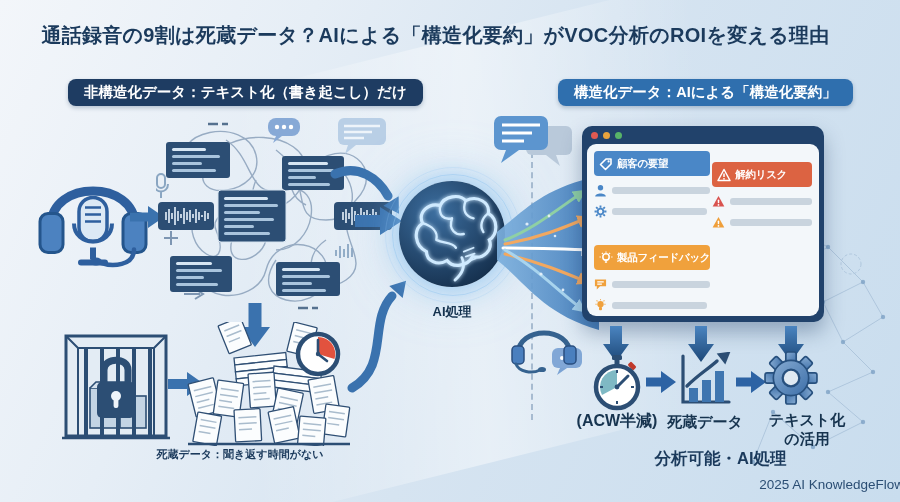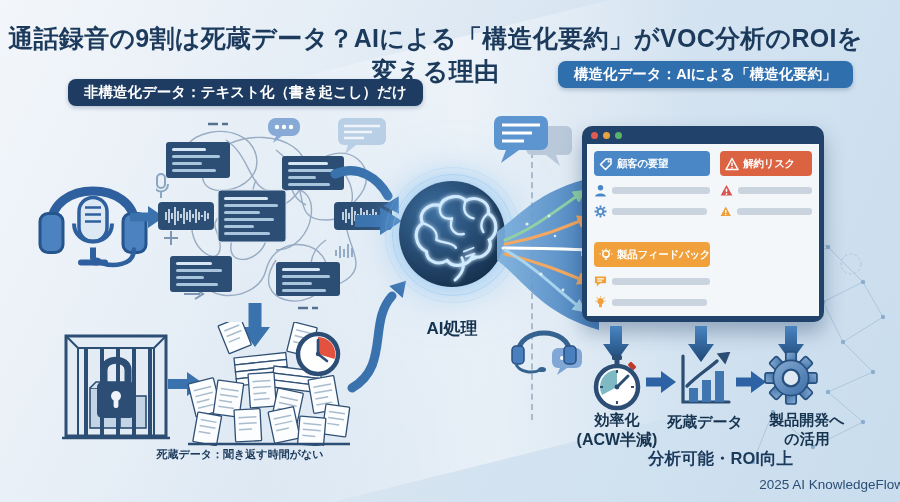--- a/index.html
+++ b/index.html
@@ -2,41 +2,41 @@
 <html><head>
 <meta charset="utf-8">
 <style>
   html,body{margin:0;padding:0;}
   body{font-family:"Liberation Sans","DejaVu Sans",sans-serif;background:#dfe9f3;}
   .canvas{position:relative;width:900px;height:502px;overflow:hidden;
     background:linear-gradient(115deg,#f3f6fa 0%,#e6eef6 28%,#d6e4f1 55%,#c9ddee 100%);}
   .abs{position:absolute;}
   .swoosh{left:-150px;top:40px;width:1250px;height:420px;transform:rotate(-14deg);
     background:linear-gradient(100deg,rgba(255,255,255,0) 32%,rgba(255,255,255,.45) 50%,rgba(255,255,255,0) 68%);}
-  .title{left:0;top:22px;width:871px;text-align:center;font-size:25px;font-weight:bold;
+  .title{left:0;top:22px;width:871px;text-align:center;font-size:20px;font-weight:bold;
     color:#1b3a5c;letter-spacing:.3px;}
   .badge{font-size:14.5px;font-weight:bold;color:#fff;padding:4px 16px;border-radius:8px;
     white-space:nowrap;box-shadow:0 2px 4px rgba(20,50,90,.25);}
   .badge-left{left:68px;top:79px;background:#1e3c62;}
-  .badge-right{left:558px;top:61px;background:#2f6fae;text-align:center;}
+  .badge-right{left:558px;top:79px;background:#2f6fae;text-align:center;}
   .caption{font-weight:bold;color:#1b3a5c;text-align:center;}
   .caption-left{left:55px;top:447px;width:370px;font-size:11px;}
   .caption-right{left:598px;top:448px;width:245px;font-size:16.5px;}
-  .ai-label{left:396px;top:317px;width:112px;text-align:center;font-size:17px;font-weight:bold;color:#15334f;}
+  .ai-label{left:396px;top:303px;width:112px;text-align:center;font-size:13px;font-weight:bold;color:#15334f;}
   .brain-circle{left:399px;top:181px;width:106px;height:106px;border-radius:50%;
     background:radial-gradient(circle at 35% 30%,#3c6e9f,#16314f 78%);
     box-shadow:0 0 28px rgba(130,190,240,.85),0 0 60px rgba(140,195,240,.4);}
   .ring{border:1px solid rgba(150,200,240,.45);border-radius:50%;}
   .divider{left:531px;top:152px;height:268px;width:0;border-left:2px dashed #93abc4;opacity:.75;}
   .window{left:582px;top:126px;width:242px;height:196px;background:#21426b;border-radius:10px;
     box-shadow:0 10px 20px rgba(25,55,95,.35);}
   .titlebar{position:absolute;left:0;top:0;right:0;height:18px;display:flex;align-items:center;gap:5px;padding-left:9px;}
   .dot{width:7px;height:7px;border-radius:50%;}
-  .win-body{position:absolute;left:5px;right:5px;top:18px;bottom:6px;background:#f3f7fa;border-radius:0;
-    display:grid;grid-template-columns:1fr 1fr;gap:10px;padding:7px;box-sizing:border-box;}
+  .win-body{position:absolute;left:5px;right:5px;top:18px;bottom:6px;background:#f3f7fa;border-radius:9px;
+    display:grid;grid-template-columns:1fr 1fr;gap:2px;padding:7px;box-sizing:border-box;}
   .card{display:flex;flex-direction:column;}
   .card-head{height:25px;border-radius:4px;display:flex;align-items:center;gap:4px;padding-left:5px;
     overflow:hidden;flex:none;}
   .card-head svg{flex:none;}
   .card-title{color:#fff;font-weight:bold;font-size:10.5px;letter-spacing:-.3px;white-space:nowrap;}
   .card-row{display:flex;align-items:center;gap:5px;margin-top:8px;}
   .bar{height:7px;background:#c9d4de;border-radius:3px;flex:1;}
   .bar.short{flex:none;width:82%;}
   .olabel{text-align:center;font-weight:bold;color:#17344f;font-size:15px;line-height:1.25;}
   .footer{left:736px;top:477px;width:168px;text-align:right;font-size:13.5px;color:#2b4e74;}
@@ -407,21 +407,21 @@
             <circle cx="7" cy="7" r="3.1" fill="none" stroke="#4a87c7" stroke-width="2.1"></circle>
             <g stroke="#4a87c7" stroke-width="2">
                 <path d="M7,.6 V3 M7,11 V13.4 M.6,7 H3 M11,7 H13.4 M2.3,2.3 L4,4 M10,10 L11.7,11.7 M11.7,2.3 L10,4 M2.3,11.7 L4,10"></path>
               </g>
             </svg>
           <div class="bar short"></div>
         </div>
       </div>
 
       <div class="card">
-        <div class="card-head" style="background-color: rgb(220, 99, 66);">
+        <div class="card-head" style="background-color: rgb(220, 99, 66); margin-top: 11px;">
           <svg width="14" height="14" viewBox="0 0 14 14">
             <path d="M7,1.5 L13,12.5 H1 Z" fill="none" stroke="#fff" stroke-width="1.5" stroke-linejoin="round"></path>
               <path d="M7,5.5 V9" stroke="#fff" stroke-width="1.5"></path>
               <circle cx="7" cy="10.8" r=".9" fill="#fff"></circle>
             </svg>
           <span class="card-title">解約リスク</span>
         </div>
         <div class="card-row">
           <svg width="13" height="13" viewBox="0 0 14 14">
             <path d="M7,1 L13.3,12.5 H.7 Z" fill="#d9534f"></path>
@@ -533,28 +533,27 @@
         <rect x="21" y="1" width="10" height="11" rx="2" transform="rotate(225 26 26)"></rect>
         <rect x="21" y="1" width="10" height="11" rx="2" transform="rotate(270 26 26)"></rect>
         <rect x="21" y="1" width="10" height="11" rx="2" transform="rotate(315 26 26)"></rect>
       </g>
       <circle cx="26" cy="26" r="17"></circle>
     </g>
     <circle cx="26" cy="26" r="8" fill="#dfe9f2" stroke="#27507e" stroke-width="2.2"></circle>
   </svg>
 
   <div class="abs olabel" style="left:560px;top:411px;width:114px">
-    <div>効率化</div>
     <div style="font-size:16px">(ACW半減)</div>
   </div>
   <div class="abs olabel" style="left:655px;top:413px;width:100px">
     <div>死蔵データ</div>
   </div>
   <div class="abs olabel" style="left:750px;top:411px;width:114px">
-    <div>製品開発へ</div>
+    <div>テキスト化</div>
     <div>の活用</div>
   </div>
 
-  <div class="abs caption caption-right">分析可能・ROI向上</div>
+  <div class="abs caption caption-right">分析可能・AI処理</div>
 
   <div class="abs footer">2025 AI KnowledgeFlow</div>
 
 </div>
 
 </body></html>

